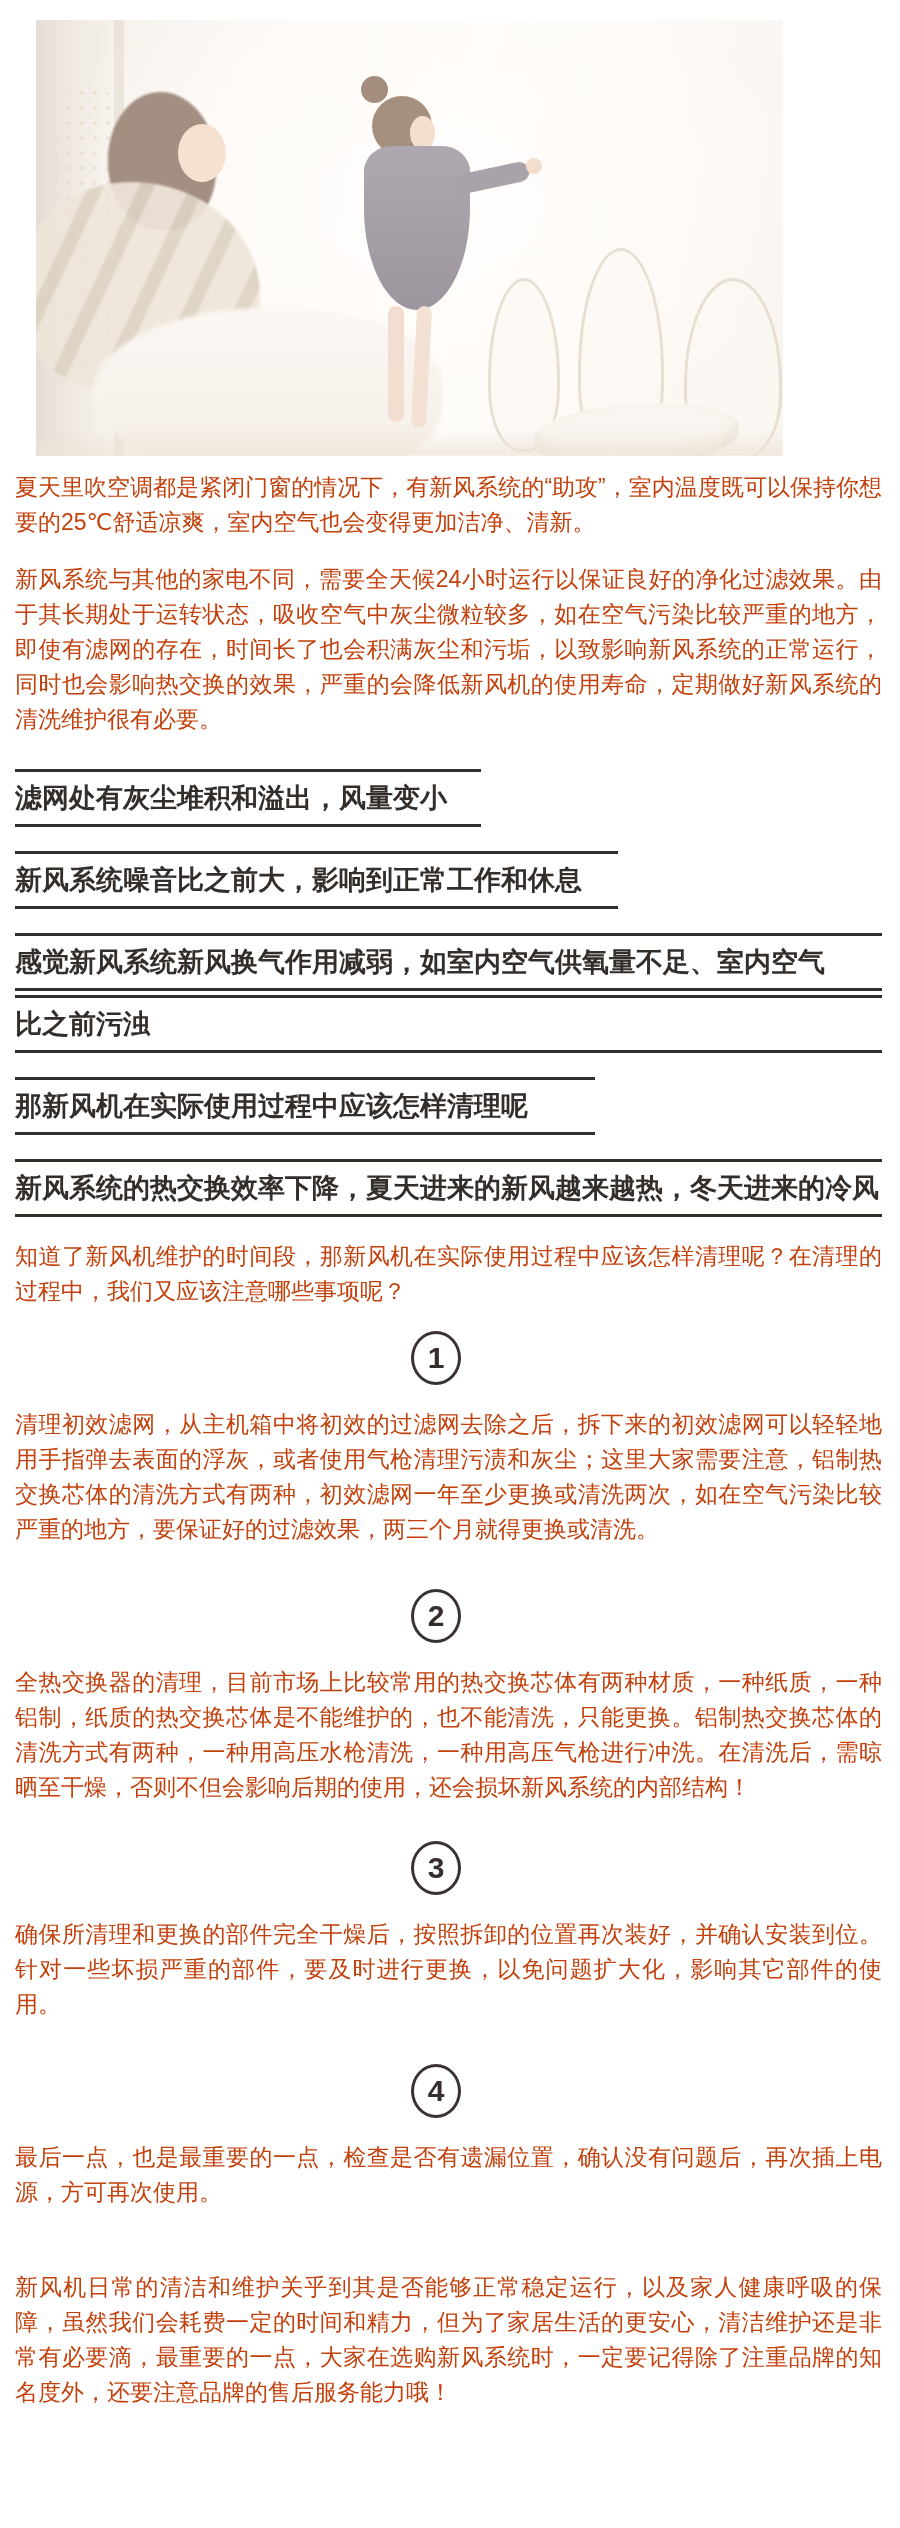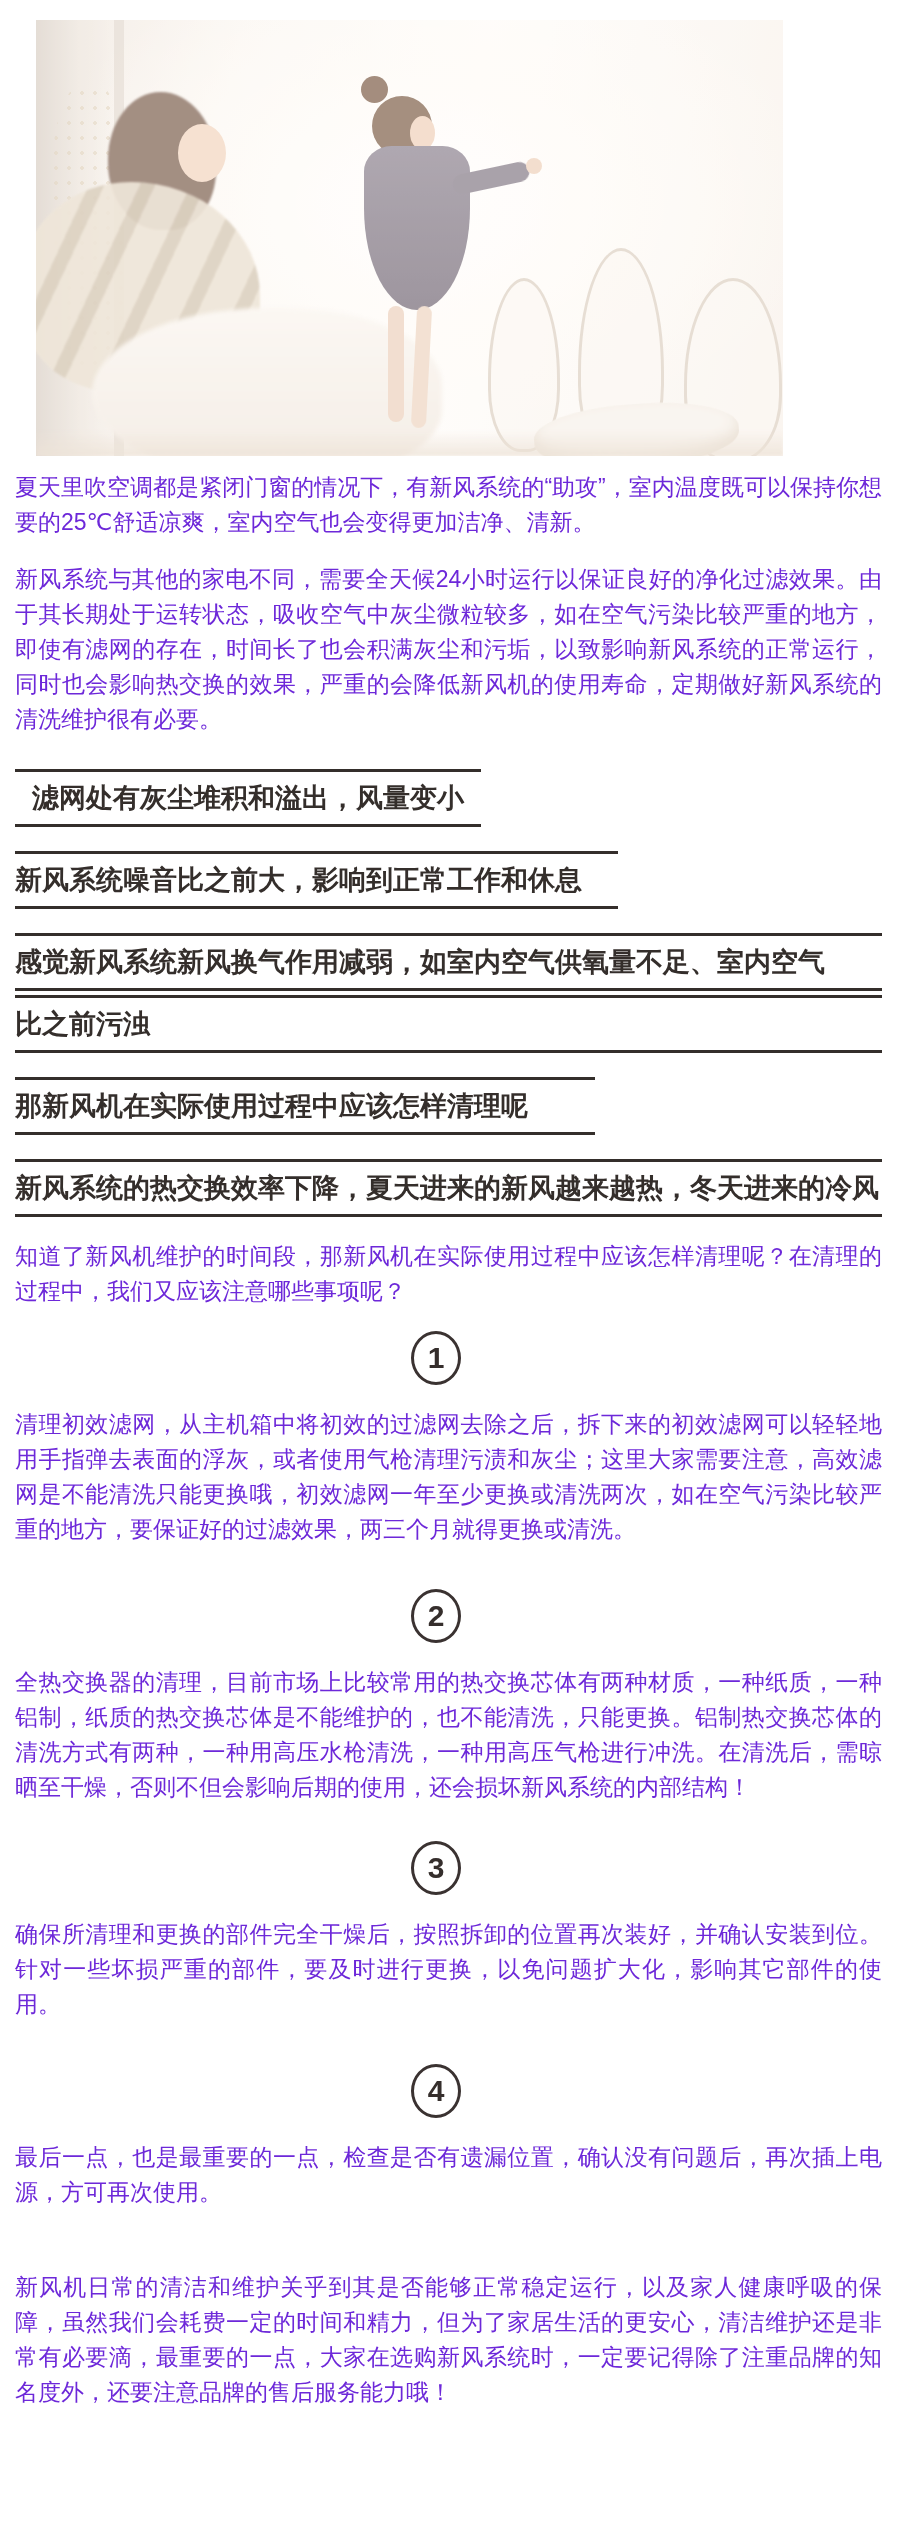--- a/index.html
+++ b/index.html
@@ -43,33 +43,33 @@
   .h-lan1{left:452px;top:258px;width:66px;height:168px;}
   .h-lan2{left:542px;top:228px;width:80px;height:208px;}
   .h-lan3{left:648px;top:258px;width:92px;height:178px;}
   .h-pillow{left:498px;top:384px;width:205px;height:62px;background:#f7f2ec;border-radius:46%;
     box-shadow:inset 0 -8px 14px #e3d8ca;transform:rotate(-4deg);filter:blur(.5px);}
   .h-floor{left:0;bottom:0;width:100%;height:26px;background:linear-gradient(rgba(235,224,211,0),rgba(230,217,202,.8));filter:blur(1.5px);}
   .h-haze{inset:0;background:rgba(255,253,250,.30);}
 
   
   .content{padding:0 18px 0 15px;}
-  .para{font-size:23px;line-height:35px;color:#6d28d9;margin:22px 0 0 0;text-align:justify;}
+  .para{font-size:23px;line-height:35px;color:#c2410c;margin:22px 0 0 0;text-align:justify;}
   #p1{margin-top:14px;}
 
   .symptoms{margin-top:32px;}
   .heading{
     font-size:27px;font-weight:bold;line-height:34px;color:#342e2b;
     border-top:3px solid #342e2b;border-bottom:3px solid #342e2b;
     padding:9px 0;box-sizing:border-box;white-space:nowrap;overflow:hidden;
     margin:24px 0 0 0;
   }
   .heading.first{margin-top:0;}
   .heading.cont{margin-top:4px;}
-  .w-h1{width:466px;text-align:center;}
+  .w-h1{width:466px;}
   .w-h2{width:603px;}
   .w-h4{width:580px;}
   .w-full{width:100%;}
 
   .transition{}
 
   .step-circle{
     width:44px;height:48px;border:3px solid #3a3231;border-radius:50%;
     display:flex;align-items:center;justify-content:center;
     font-size:30px;font-weight:bold;color:#352e2c;
@@ -123,21 +123,21 @@
       <div class="heading w-h2">新风系统噪音比之前大，影响到正常工作和休息</div>
       <div class="heading w-full">感觉新风系统新风换气作用减弱，如室内空气供氧量不足、室内空气</div>
       <div class="heading cont w-full">比之前污浊</div>
       <div class="heading w-h4">那新风机在实际使用过程中应该怎样清理呢</div>
       <div class="heading w-full">新风系统的热交换效率下降，夏天进来的新风越来越热，冬天进来的冷风</div>
     </div>
 
     <p class="para transition">知道了新风机维护的时间段，那新风机在实际使用过程中应该怎样清理呢？在清理的过程中，我们又应该注意哪些事项呢？</p>
 
     <div class="step-circle c1">1</div>
-    <p class="para step-text">清理初效滤网，从主机箱中将初效的过滤网去除之后，拆下来的初效滤网可以轻轻地用手指弹去表面的浮灰，或者使用气枪清理污渍和灰尘；这里大家需要注意，高效滤网是不能清洗只能更换哦，初效滤网一年至少更换或清洗两次，如在空气污染比较严重的地方，要保证好的过滤效果，两三个月就得更换或清洗。</p>
+    <p class="para step-text">清理初效滤网，从主机箱中将初效的过滤网去除之后，拆下来的初效滤网可以轻轻地用手指弹去表面的浮灰，或者使用气枪清理污渍和灰尘；这里大家需要注意，铝制热交换芯体的清洗方式有两种，初效滤网一年至少更换或清洗两次，如在空气污染比较严重的地方，要保证好的过滤效果，两三个月就得更换或清洗。</p>
 
     <div class="step-circle c2">2</div>
     <p class="para step-text">全热交换器的清理，目前市场上比较常用的热交换芯体有两种材质，一种纸质，一种铝制，纸质的热交换芯体是不能维护的，也不能清洗，只能更换。铝制热交换芯体的清洗方式有两种，一种用高压水枪清洗，一种用高压气枪进行冲洗。在清洗后，需晾晒至干燥，否则不但会影响后期的使用，还会损坏新风系统的内部结构！</p>
 
     <div class="step-circle c3">3</div>
     <p class="para step-text">确保所清理和更换的部件完全干燥后，按照拆卸的位置再次装好，并确认安装到位。针对一些坏损严重的部件，要及时进行更换，以免问题扩大化，影响其它部件的使用。</p>
 
     <div class="step-circle c4">4</div>
     <p class="para step-text">最后一点，也是最重要的一点，检查是否有遗漏位置，确认没有问题后，再次插上电源，方可再次使用。</p>
 

